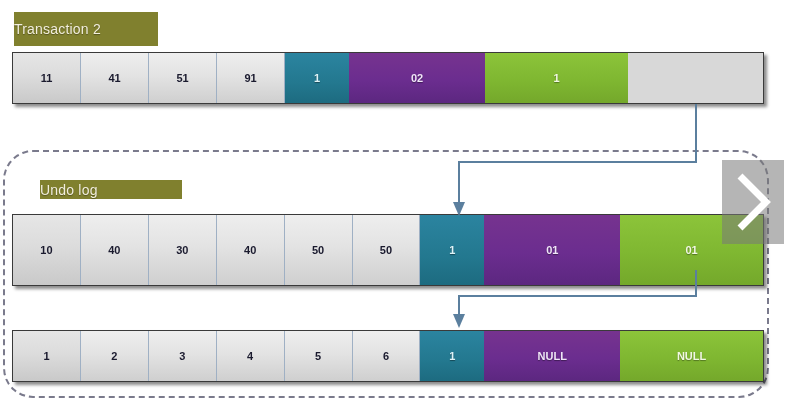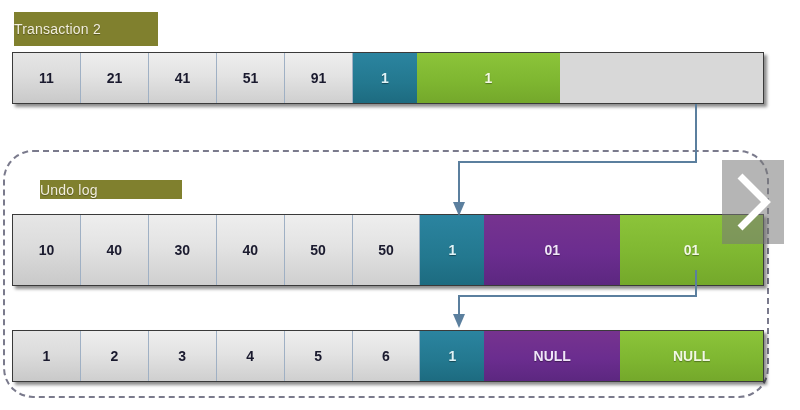--- a/index.html
+++ b/index.html
@@ -51,21 +51,21 @@
     display: flex;
     border: 1px solid #3a3a3a;
     box-shadow: 3px 3px 3px rgba(0,0,0,0.45);
     background: #d8d8d8;
   }
   .cell {
     box-sizing: border-box;
     display: flex;
     align-items: center;
     justify-content: center;
-    font-size: 14px;
+    font-size: 11px;
     font-weight: bold;
     height: 100%;
     position: relative;
   }
   .cell.gray {
     width: 68px;
     color: #1a1a2e;
     background: linear-gradient(to bottom, #eeeeee 0%, #e3e3e3 45%, #cfcfcf 100%);
     border-right: 1px solid #9fb0c4;
   }
@@ -111,25 +111,25 @@
 <div id="stage">
 
   <div class="group-outline" style="left:3px; top:150px; width:766px; height:248px;"></div>
 
   <div class="chip" style="left:14px; top:12px; width:144px; height:34px;">Transaction 2</div>
 
   <div class="chip" style="left:40px; top:180px; width:142px; height:19px;">Undo log</div>
 
   <div class="row" id="row-0" style="left:12px; top:52px; width:752px; height:52px;">
       <div class="cell gray">11</div>
-      <div class="cell gray">21</div>
       <div class="cell gray">41</div>
       <div class="cell gray">51</div>
       <div class="cell gray">91</div>
       <div class="cell teal">1</div>
+      <div class="cell purple">02</div>
       <div class="cell green">1</div>
     </div>
 
   <div class="row" id="row-1" style="left:12px; top:214px; width:752px; height:72px;">
       <div class="cell gray">10</div>
       <div class="cell gray">40</div>
       <div class="cell gray">30</div>
       <div class="cell gray">40</div>
       <div class="cell gray">50</div>
       <div class="cell gray">50</div>

